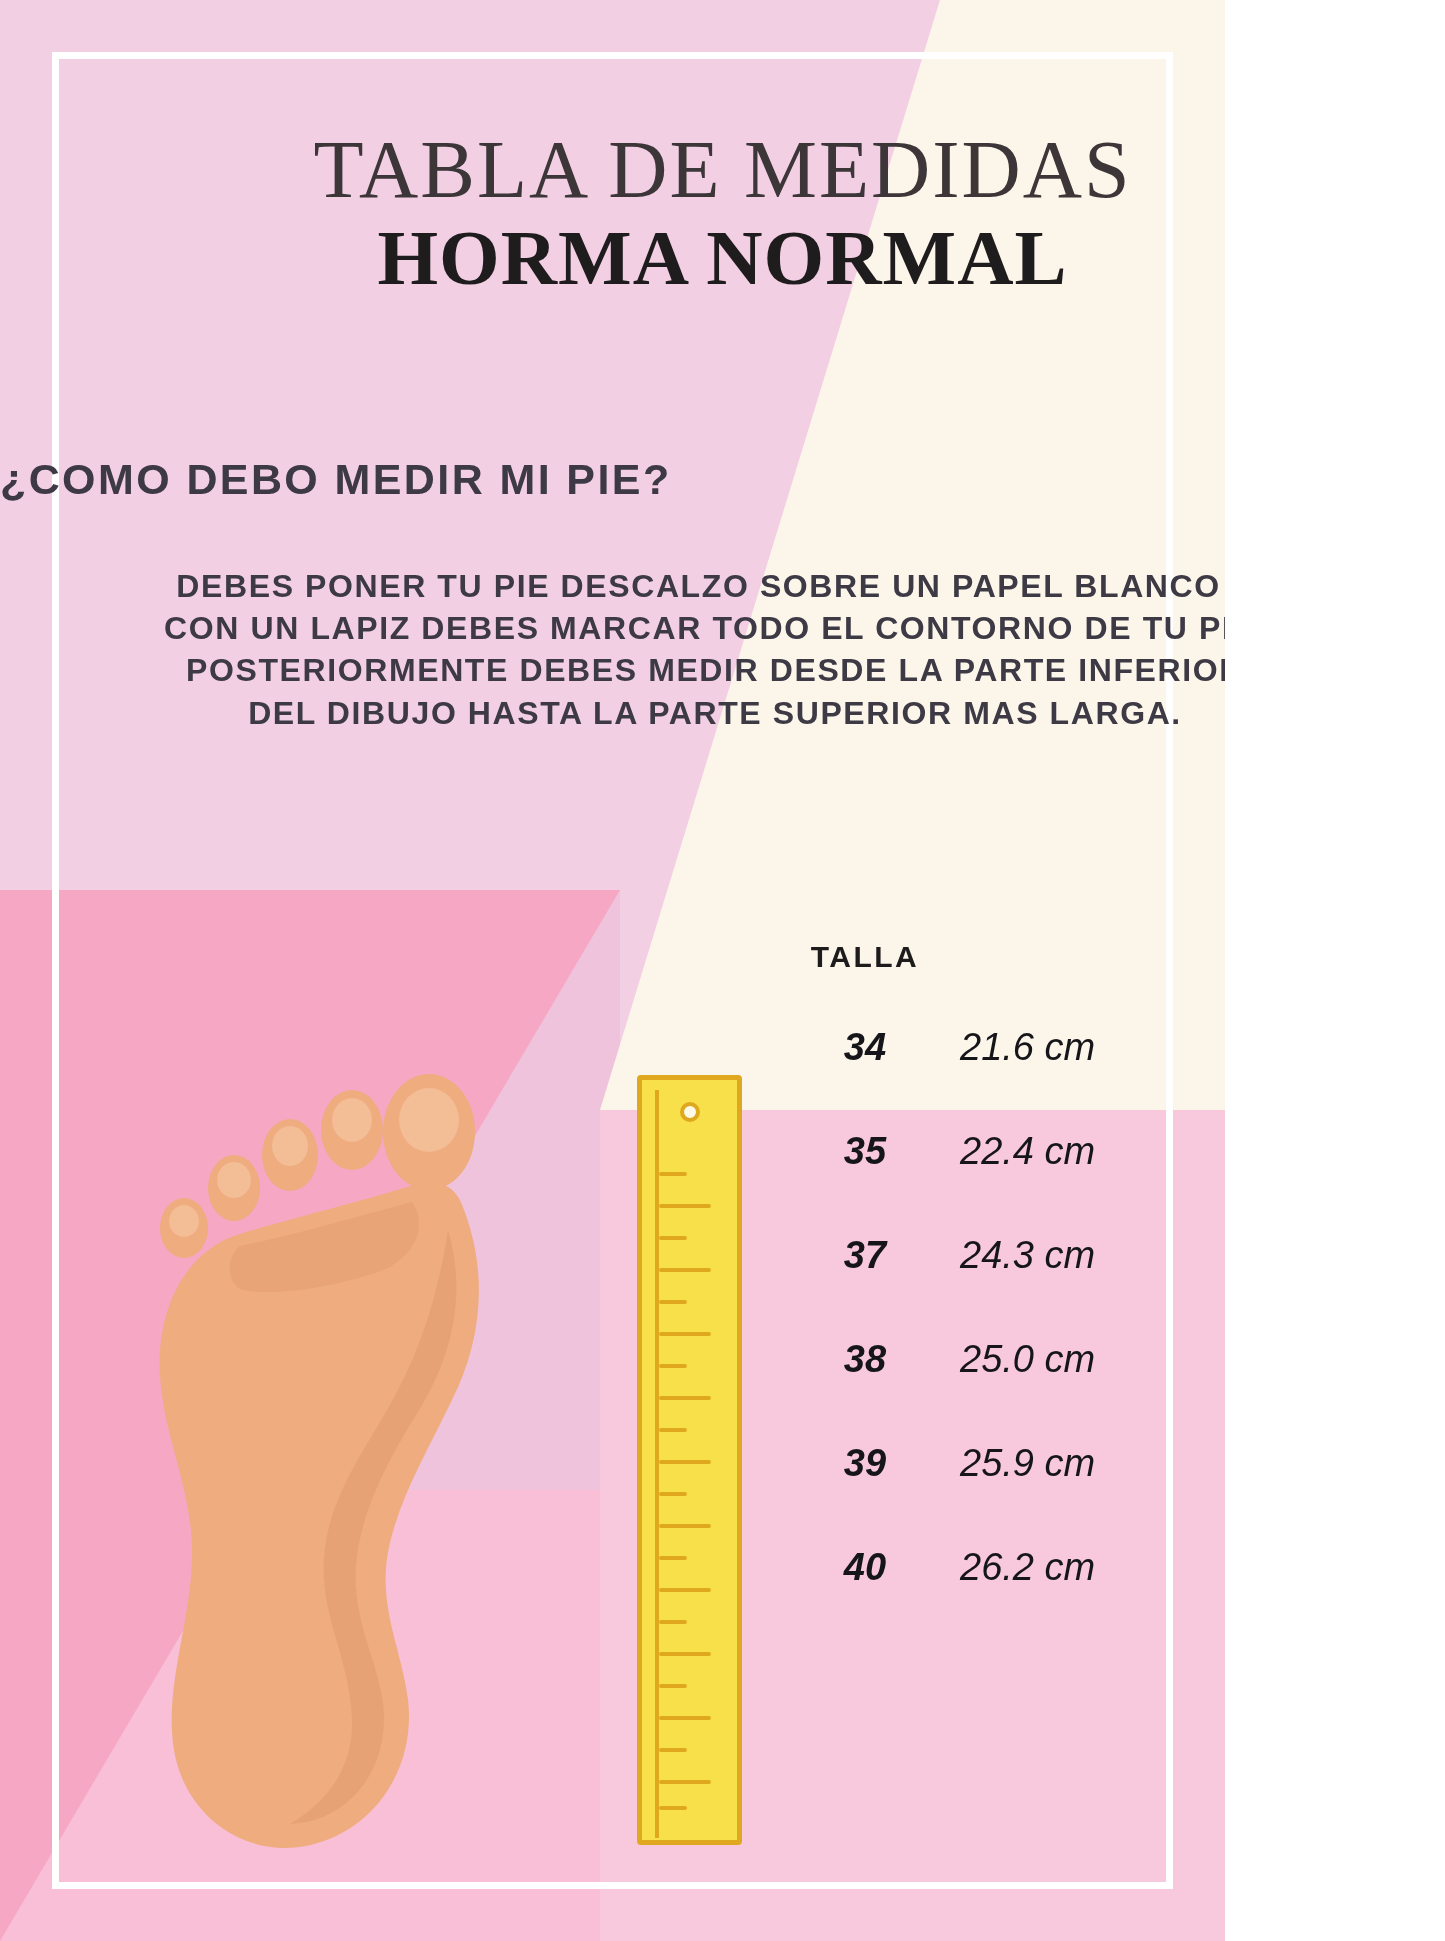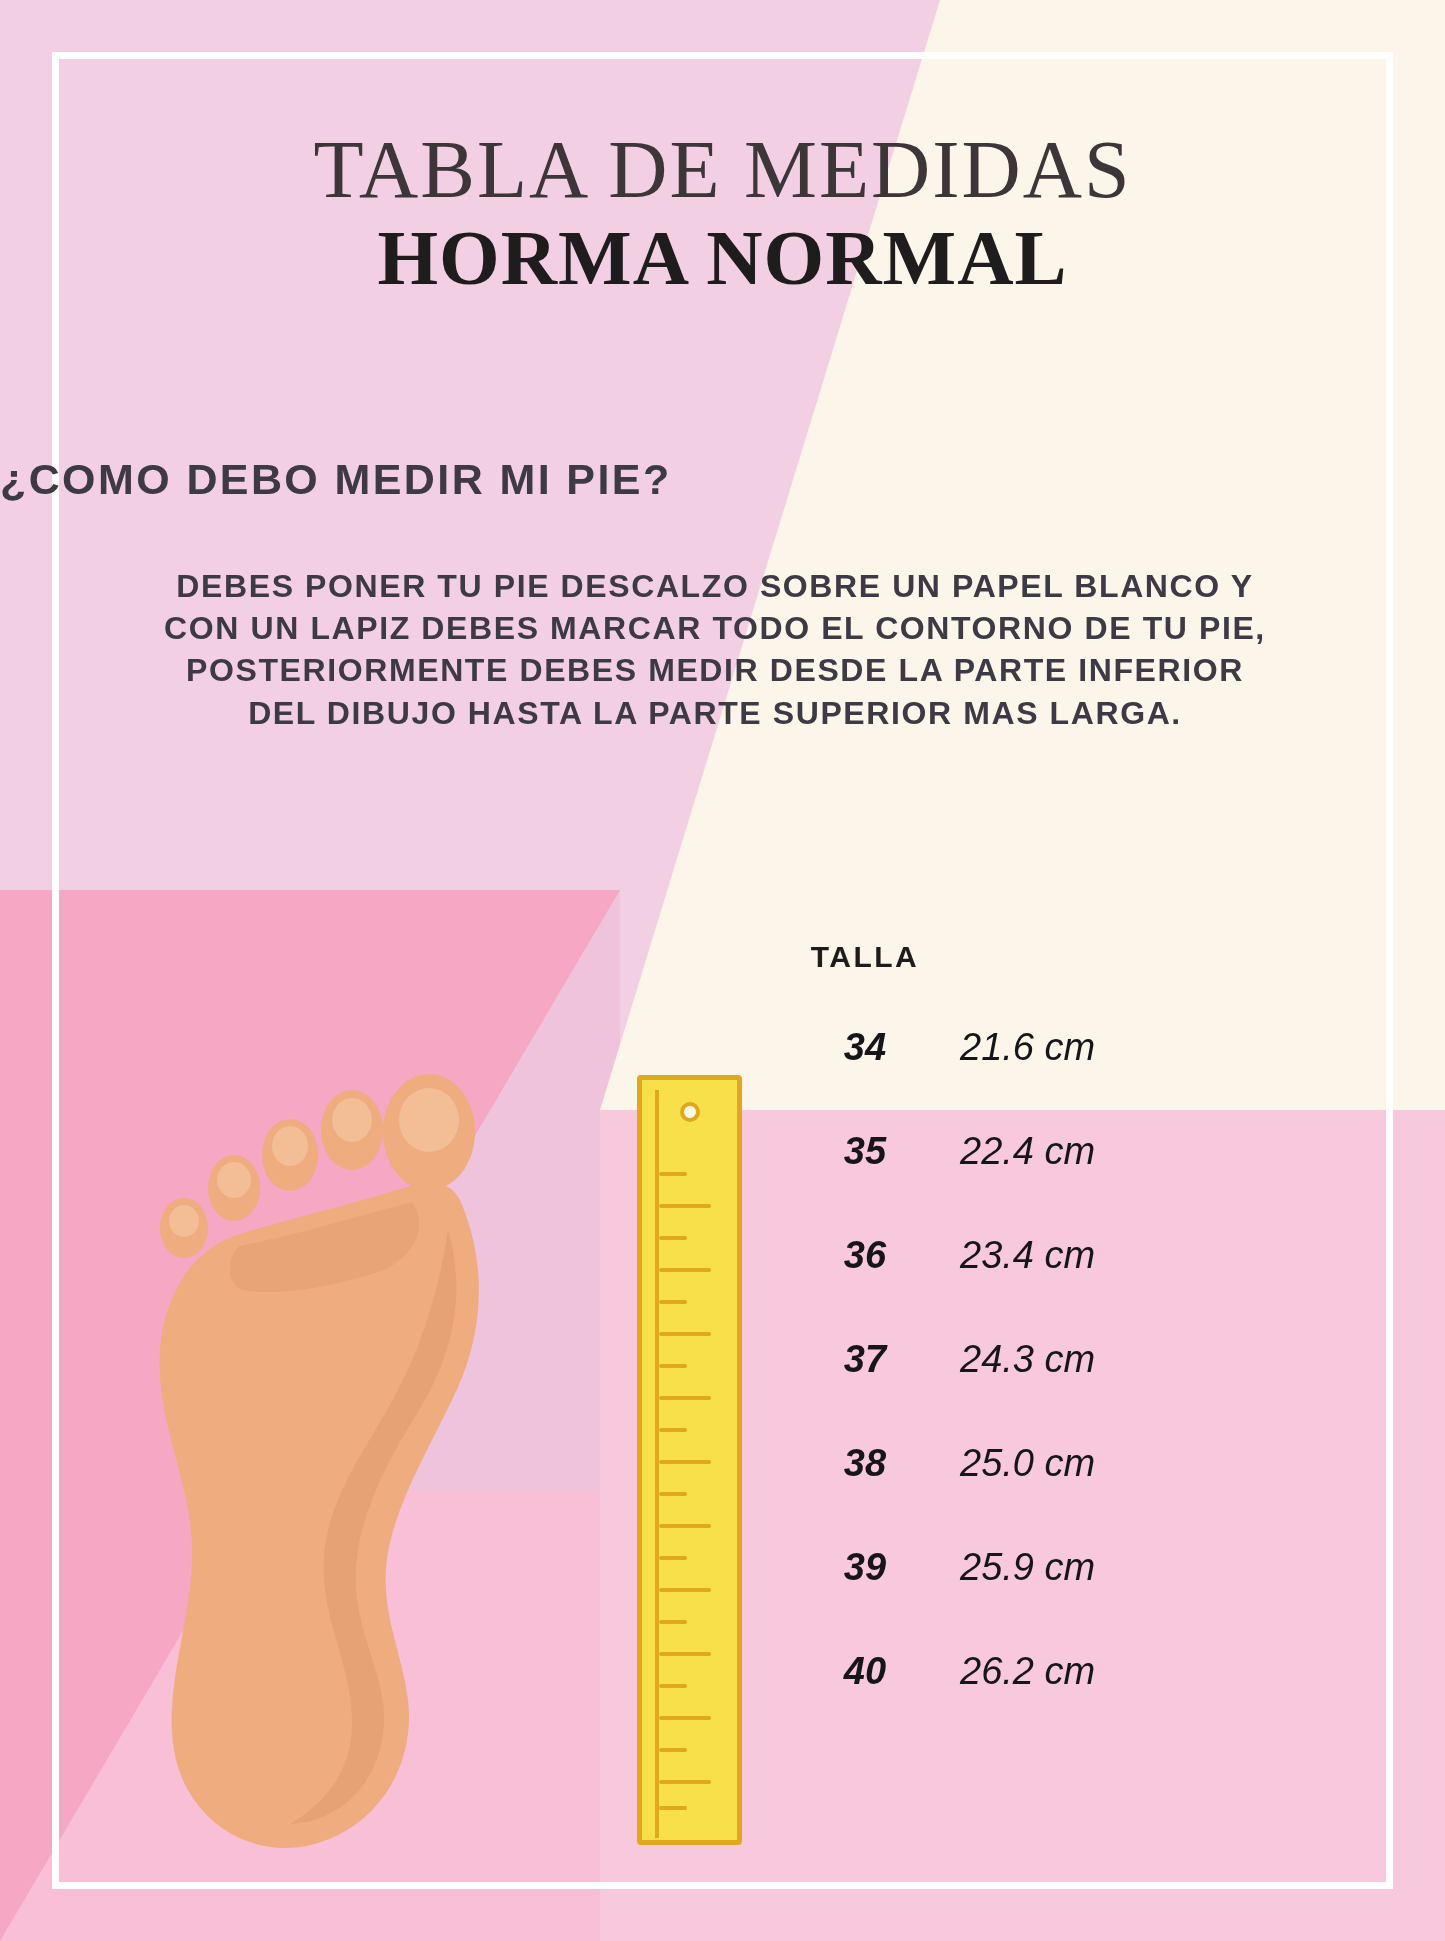--- a/index.html
+++ b/index.html
@@ -5,21 +5,21 @@
   html, body {
     margin: 0;
     padding: 0;
     background: #ffffff;
   }
   body {
     font-family: "Liberation Sans", sans-serif;
   }
   #poster {
     position: relative;
-    width: 1445px;
+    width: 1225px;
     height: 1941px;
     overflow: hidden;
     background: #0ea5e9;
   }
 
   
   .bg-layer {
     position: absolute;
     inset: 0;
     overflow: hidden;
@@ -323,24 +323,20 @@
 
     <div class="row">
       <div class="cell-talla">34</div>
       <div class="cell-cm">21.6 cm</div>
     </div>
     <div class="row">
       <div class="cell-talla">35</div>
       <div class="cell-cm">22.4 cm</div>
     </div>
     <div class="row">
-      <div class="cell-talla">36</div>
-      <div class="cell-cm">23.4 cm</div>
-    </div>
-    <div class="row">
       <div class="cell-talla">37</div>
       <div class="cell-cm">24.3 cm</div>
     </div>
     <div class="row">
       <div class="cell-talla">38</div>
       <div class="cell-cm">25.0 cm</div>
     </div>
     <div class="row">
       <div class="cell-talla">39</div>
       <div class="cell-cm">25.9 cm</div>

